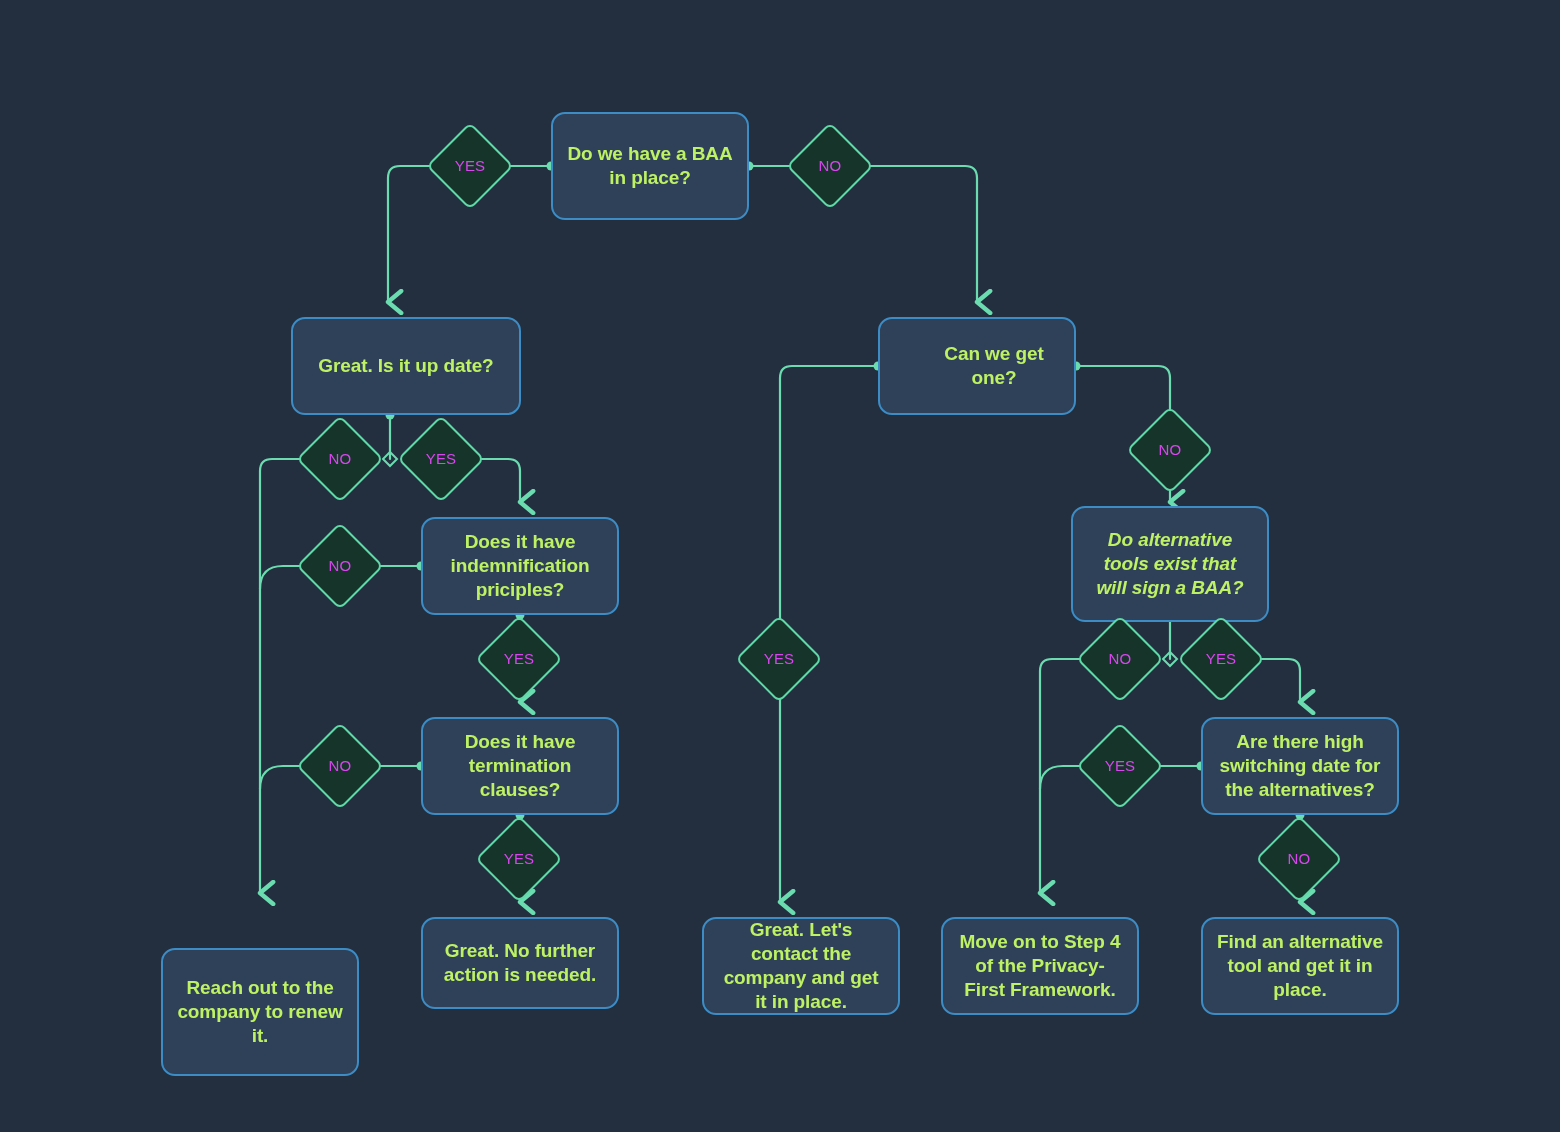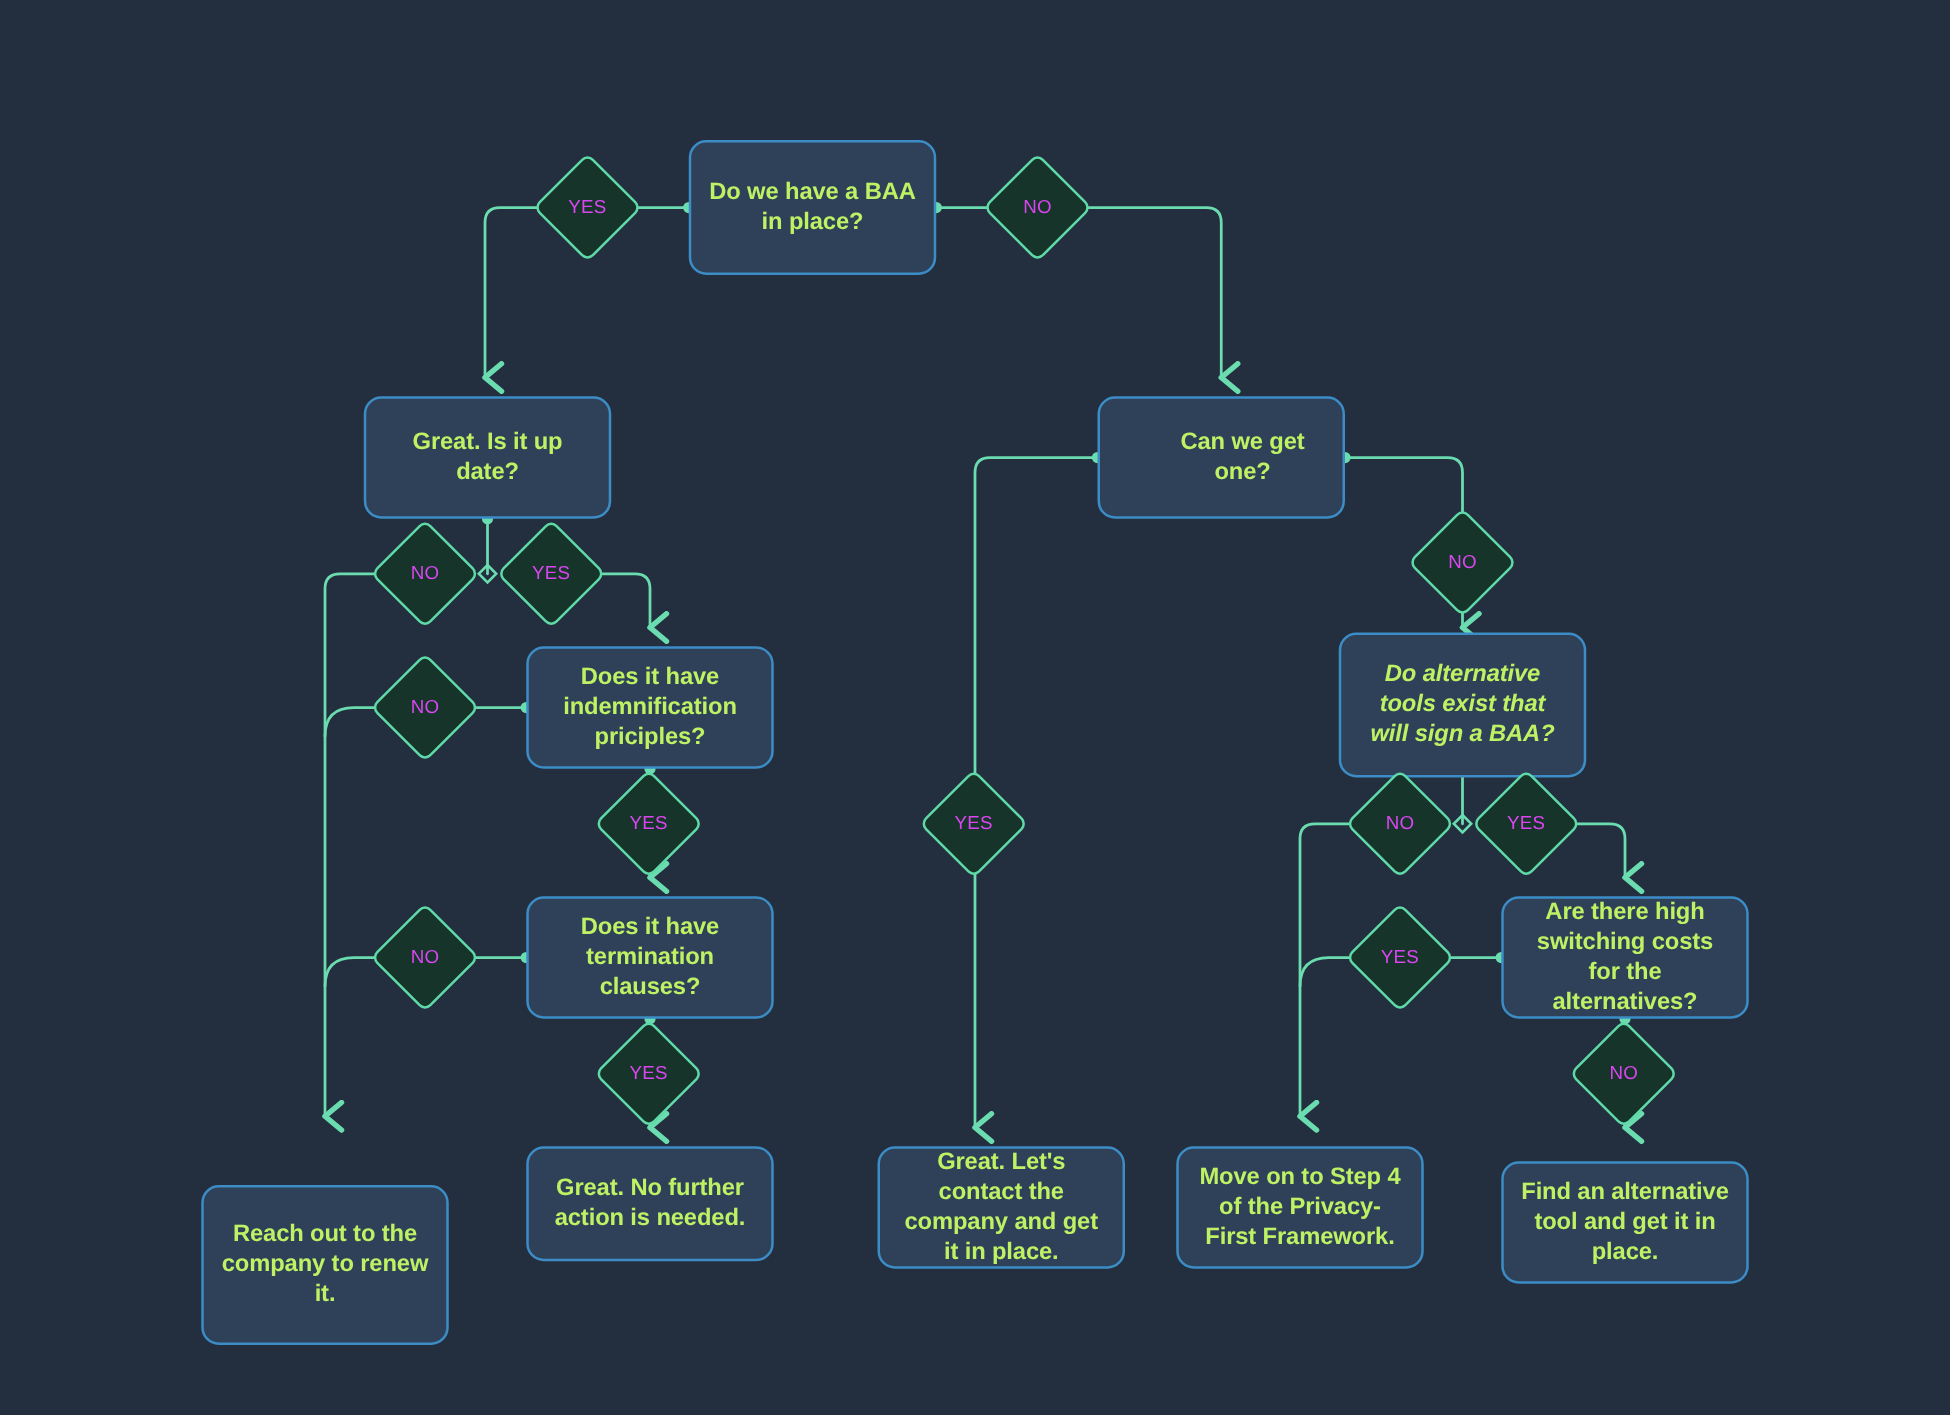--- a/index.html
+++ b/index.html
@@ -139,31 +139,31 @@
     </g>
 
     <g fill="none" stroke="#6bdcb0" stroke-width="2">
       <path d="M390,452 L397,459 L390,466 L383,459 Z"></path>
       <path d="M1170,652 L1177,659 L1170,666 L1163,659 Z"></path>
     </g>
   </svg>
 
   <div id="nodes">
       <div class="node-box" style="left: 551px; top: 112px; width: 198px; height: 108px;">Do we have a BAA in place?</div>
-      <div class="node-box" style="left: 291px; top: 317px; width: 198px; height: 98px;">Great. Is it up date?</div>
+      <div class="node-box" style="left: 291px; top: 317px; width: 230px; height: 98px;">Great. Is it up date?</div>
       <div class="node-box" style="left: 421px; top: 517px; width: 198px; height: 98px;">Does it have indemnification priciples?</div>
       <div class="node-box" style="left: 421px; top: 717px; width: 198px; height: 98px;">Does it have termination clauses?</div>
       <div class="node-box" style="left: 878px; top: 317px; width: 198px; height: 98px; padding-left: 48px;">Can we get one?</div>
       <div class="node-box" style="left: 1071px; top: 506px; width: 198px; height: 116px; font-style: italic;">Do alternative tools exist that will sign a BAA?</div>
-      <div class="node-box" style="left: 1201px; top: 717px; width: 198px; height: 98px;">Are there high switching costs for the alternatives?</div>
+      <div class="node-box" style="left: 1201px; top: 717px; width: 198px; height: 98px;">Are there high switching date for the alternatives?</div>
       <div class="node-box" style="left: 161px; top: 948px; width: 198px; height: 128px;">Reach out to the company to renew it.</div>
       <div class="node-box" style="left: 421px; top: 917px; width: 198px; height: 92px;">Great. No further action is needed.</div>
       <div class="node-box" style="left: 681px; top: 917px; width: 198px; height: 98px; margin-left: 21px;">Great. Let's contact the company and get it in place.</div>
       <div class="node-box" style="left: 941px; top: 917px; width: 198px; height: 98px;">Move on to Step 4 of the Privacy-First Framework.</div>
-      <div class="node-box" style="left: 1201px; top: 917px; width: 198px; height: 98px; margin-top: 12px;">Find an alternative tool and get it in place.</div>
+      <div class="node-box" style="left: 1201px; top: 917px; width: 198px; height: 98px;">Find an alternative tool and get it in place.</div>
     </div>
   <div id="labels">
       <div class="diamond" style="left: 439px; top: 135px;"></div>
       <div class="diamond-label" style="left: 470px; top: 166px;">YES</div>
       <div class="diamond" style="left: 799px; top: 135px;"></div>
       <div class="diamond-label" style="left: 830px; top: 166px;">NO</div>
       <div class="diamond" style="left: 309px; top: 428px;"></div>
       <div class="diamond-label" style="left: 340px; top: 459px;">NO</div>
       <div class="diamond" style="left: 410px; top: 428px;"></div>
       <div class="diamond-label" style="left: 441px; top: 459px;">YES</div>

